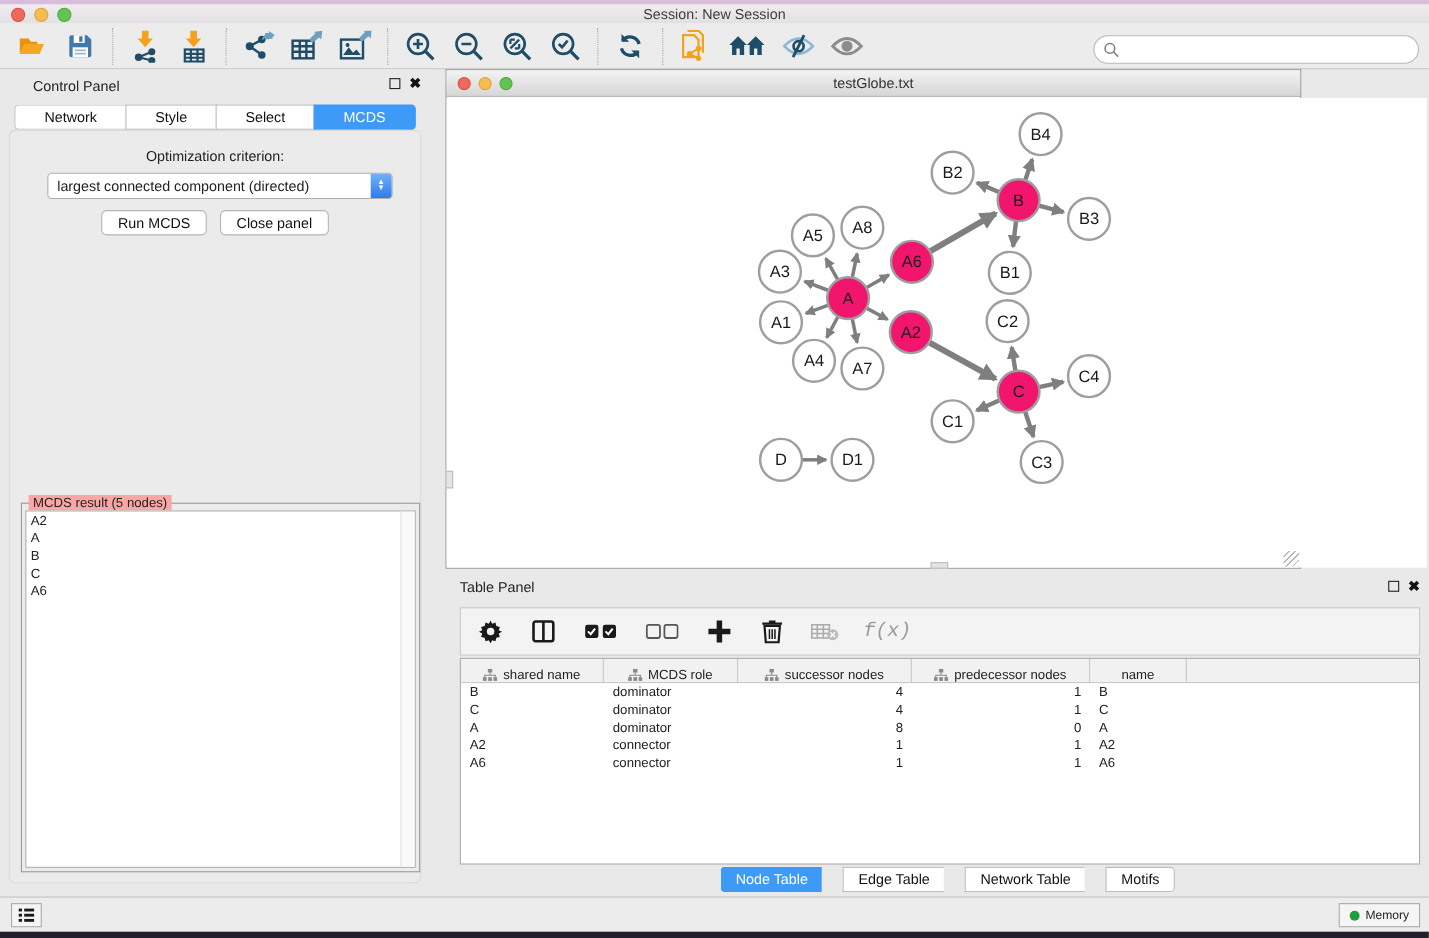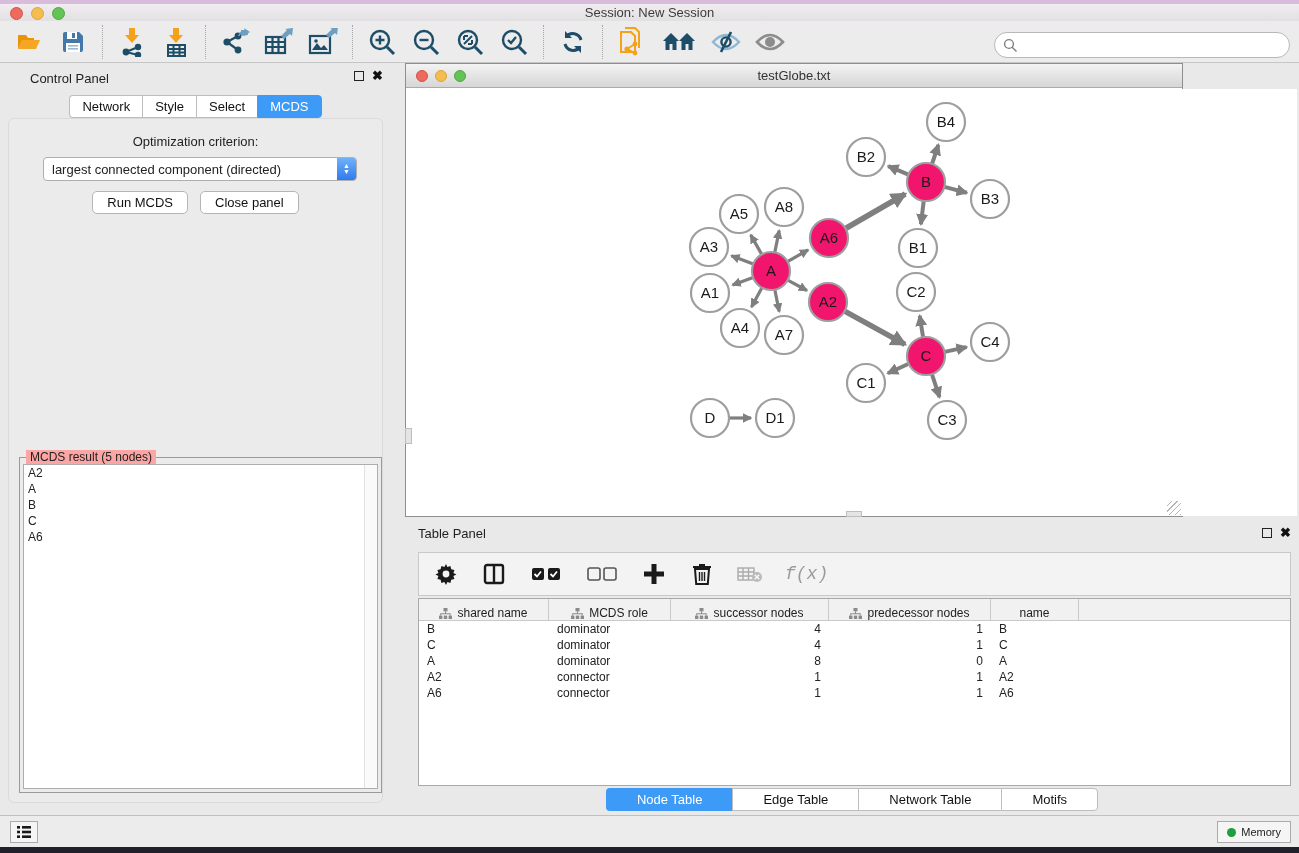--- a/index.html
+++ b/index.html
@@ -23,21 +23,21 @@
   .searchbox input { border:none; outline:none; flex:1; font-size:13px; background:transparent; margin-left:5px; }
 
   
   .control-panel { position:absolute; left:0; top:63px; width:391px; height:750px; background:#E9E9E9; }
   .cp-header { position:absolute; left:30px; top:8px; font-size:13px; color:#222; }
   .panel-winbtns { position:absolute; right:8px; top:8px; display:flex; gap:8px; align-items:center; }
   .float-box { width:10px; height:10px; border:1.5px solid #222; }
   .close-x { font-size:13px; font-weight:bold; color:#111; line-height:10px; }
   .cp-tabs { position:absolute; left:0; top:32px; width:391px; display:flex; justify-content:center; }
   .seg { display:flex; }
-  .seg .seg-btn { font-size:13px; padding:3px 12px; background:#fff; border:1px solid #BDBDBD; border-right:none; color:#111; }
+  .seg .seg-btn { font-size:13px; padding:3px 26px; background:#fff; border:1px solid #BDBDBD; border-right:none; color:#111; }
   .seg .seg-btn:first-child { border-radius:4px 0 0 4px; }
   .seg .seg-btn:last-child { border-radius:0 4px 4px 0; border-right:1px solid #BDBDBD; }
   .seg .seg-btn.sel { background:#3E9AF7; border-color:#3E9AF7; color:#fff; }
   .cp-content { position:absolute; left:8px; top:55px; width:375px; height:685px; background:#EBEBEB; border:1px solid #DADADA; border-radius:6px; }
   .opt-label { position:absolute; left:0; top:15px; width:100%; text-align:center; font-size:13px; }
   .dropdown { position:absolute; left:34px; top:38px; width:314px; height:24px; background:#fff; border:1px solid #AFAFAF; border-radius:4px; display:flex; align-items:center; }
   .dropdown .dd-text { flex:1; font-size:13px; padding-left:8px; white-space:nowrap; overflow:hidden; }
   .dd-stepper { width:19px; height:22px; border-radius:0 3px 3px 0; background:linear-gradient(#6FB1F9,#2E7BF0); display:flex; flex-direction:column; align-items:center; justify-content:center; color:#fff; font-size:7px; line-height:6px; }
   .cp-buttons { position:absolute; left:0; top:72px; width:100%; display:flex; justify-content:center; gap:12px; }
   .btn { background:#fff; border:1px solid #B5B5B5; border-radius:5px; font-size:13px; padding:3px 14px; color:#111; }
@@ -66,21 +66,21 @@
   .tp-btn { display:flex; align-items:center; justify-content:center; width:26px; height:26px; }
   .fx-label { font-family:Liberation Mono, monospace; font-style:italic; font-size:18px; color:#9A9A9A; }
   .data-table { position:absolute; left:13px; top:78px; width:873px; height:188px; background:#fff; border:1px solid #A9A9A9; overflow:hidden; }
   .dt-headrow { display:flex; height:22px; background:#F1F1F1; border-bottom:1px solid #C9C9C9; }
   .dt-hcell { display:flex; align-items:flex-end; justify-content:center; gap:5px; font-size:12px; color:#222; border-right:1px solid #C9C9C9; }
   .dt-hcell:last-child { border-right:1px solid #C9C9C9; }
   .dt-row { display:flex; height:16px; align-items:center; }
   .dt-cell { font-size:12px; padding:0 8px; white-space:nowrap; overflow:hidden; }
   .num { text-align:right; }
   .tp-tabs { position:absolute; left:0; top:268px; width:100%; display:flex; justify-content:center; }
-  .tp-tabs .seg-btn { padding:3px 30px; }
+  .tp-tabs .seg-btn { padding:3px 13px;margin-left:19px; }
 
   
   .statusbar { position:absolute; left:0; top:815px; width:1299px; height:32px; background:#ECECEC; border-top:1px solid #C0C0C0; }
   .status-left-btn { position:absolute; left:10px; top:5px; width:28px; height:22px; background:#F5F5F5; border:1px solid #ABABAB; display:flex; align-items:center; justify-content:center; }
   .memory-btn { position:absolute; right:8px; top:5px; height:22px; background:#F5F5F5; border:1px solid #ABABAB; display:flex; align-items:center; gap:5px; padding:0 9px; font-size:11px; }
   .mem-dot { width:9px; height:9px; border-radius:50%; background:#1E9E3E; }
   .wallpaper-strip-bottom { position:absolute; left:0; top:847px; width:1299px; height:6px; background:#20202B; }
 </style>
 </head>
 <body>

